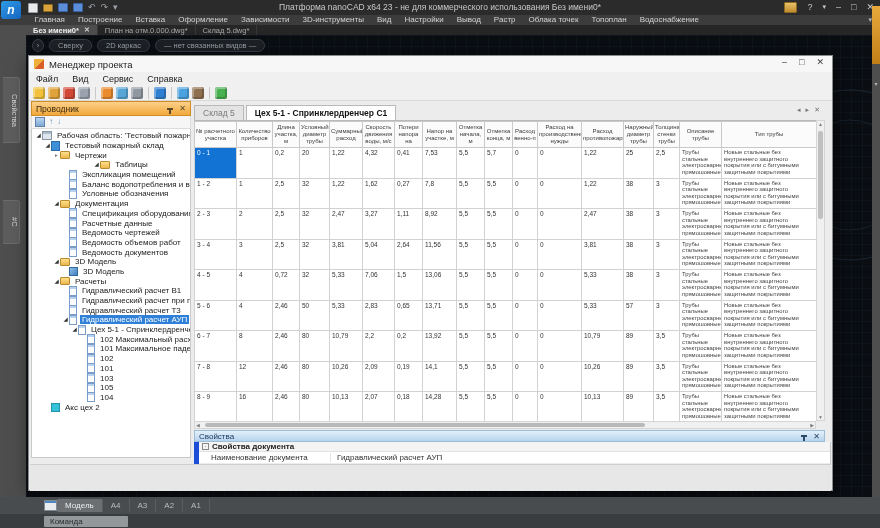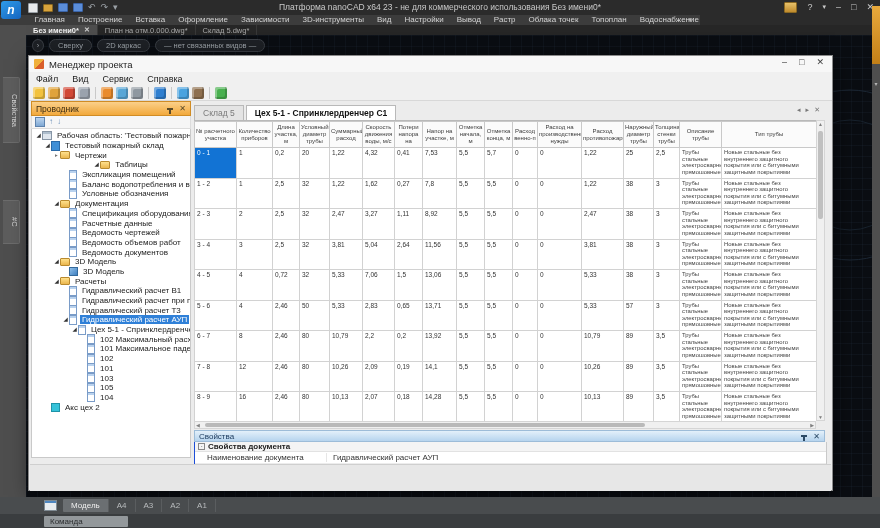--- a/index.html
+++ b/index.html
@@ -13,21 +13,21 @@
             border-radius:3px;color:#fff;font:bold italic 12px/18px "Liberation Sans",sans-serif;text-align:center;z-index:60;}
   #quick-icons{left:28px;top:2px;height:11px;display:flex;align-items:center;gap:5px;}
   .qi{width:8px;height:9px;border-radius:1px;}
   .qi.page{background:#e8eaec;border:1px solid #9aa0a6;height:8px;}
   .qi.folder{background:#d8a33c;height:6px;border:1px solid #8d6a22;}
   .qi.disk{background:#5b8dd9;border:1px solid #3a64a8;height:7px;}
   .qi.txt{width:auto;height:auto;color:#9aa0a6;font-size:9px;line-height:9px;background:none;border:none;}
   #app-title{left:0;top:2px;width:880px;text-align:center;color:#c9c9c9;font-size:8.5px;pointer-events:none;}
   #app-winbtns{right:6px;top:0;height:14px;display:flex;align-items:center;gap:10px;color:#c9c9c9;font-size:9px;}
   #help-icon{width:11px;height:9px;background:linear-gradient(#e7c16a,#c08b2c);border:1px solid #8d6a22;border-radius:1px;}
-  #menubar{left:0;top:15px;width:700px;height:10px;background:#3c3c3c;display:flex;align-items:center;padding-left:28px;box-sizing:border-box;}
+  #menubar{left:0;top:15px;width:880px;height:10px;background:#3c3c3c;display:flex;align-items:center;padding-left:28px;box-sizing:border-box;}
   .amenu{color:#d4d4d4;font-size:8px;padding:0 6.5px;line-height:10px;white-space:nowrap;}
   #menu-overflow{position:absolute;right:8px;color:#b5b5b5;font-size:7px;}
   #doctabs{left:26px;top:25px;width:846px;height:10px;background:#262626;display:flex;align-items:stretch;}
   .dtab{display:flex;align-items:center;padding:0 7px;font-size:7.5px;color:#a8a8a8;border-right:1px solid #383838;white-space:nowrap;gap:5px;}
   .dtab.active{background:#4d4d4d;color:#f0f0f0;font-weight:bold;}
   .dtab .x{color:#cccccc;font-size:7px;}
   
   #canvas{left:26px;top:35px;width:846px;height:462px;background-color:#0a0d12;
     background-image:linear-gradient(rgba(44,64,88,.14) 1px,transparent 1px),
                      linear-gradient(90deg,rgba(44,64,88,.14) 1px,transparent 1px);
@@ -39,21 +39,21 @@
   
   #left-strip{left:0;top:25px;width:26px;height:472px;background:#4e4e4e;}
   .vtab{position:absolute;left:3px;width:16px;background:#5d5d5d;border:1px solid #6c6c6c;border-left:none;
         color:#d8d8d8;font-size:7.5px;writing-mode:vertical-rl;text-align:center;padding:4px 0;border-radius:0 2px 2px 0;}
   #right-strip{left:872px;top:25px;width:8px;height:472px;background:#4e4e4e;}
   #right-orange-tab{left:872px;top:6px;width:8px;height:58px;background:linear-gradient(#e8a93c,#c27f17);z-index:40;}
   #right-strip-arrow{left:872px;top:80px;width:8px;color:#b5b5b5;font-size:6px;text-align:center;z-index:41;}
   
   #statusbar{left:0;top:497px;width:880px;height:17px;background:#494c4e;display:flex;align-items:center;}
   #sheet-icon{margin-left:44px;width:11px;height:9px;background:#e8ecef;border:1px solid #7f8a92;box-shadow:inset 0 2px 0 #4f87c0;}
-  #sheet-tabs{display:flex;align-items:flex-end;margin-left:6px;height:13px;}
+  #sheet-tabs{display:flex;align-items:flex-end;margin-left:0;height:13px;}
   .stab{color:#b9bcbe;font-size:8px;padding:0 8px;border-right:1px solid #5a5d5f;line-height:13px;white-space:nowrap;}
   .stab.active{background:#6b6f72;color:#eeeeee;border-radius:1px;}
   #cmdline{left:0;top:514px;width:880px;height:14px;background:#3a3d3f;}
   #cmd-chip{left:44px;top:516px;width:84px;height:11px;background:#93989b;border-radius:1px;
             color:#2c2e30;font-size:8px;line-height:11px;padding-left:6px;box-sizing:border-box;}
   
   #pm{left:28px;top:55px;width:805px;height:436px;background:#ececec;border:1px solid #8b8b8b;
       box-shadow:2px 4px 18px rgba(0,0,0,.55);box-sizing:border-box;}
   #pm-titlebar{left:0;top:0;width:803px;height:16px;background:#f7f7f7;border-bottom:1px solid #dcdcdc;}
   #pm-icon{left:5px;top:3px;width:10px;height:10px;background:linear-gradient(135deg,#f0b13c 50%,#d95f2b 50%);border-radius:1px;}
@@ -113,21 +113,21 @@
   .scr-arr{position:absolute;left:0;width:7px;text-align:center;font-size:5px;color:#808080;}
   #pm-hscroll{left:165px;top:365px;width:622px;height:8px;background:#f0f0f0;border:1px solid #d5d5d5;box-sizing:border-box;}
   #pm-hthumb{position:absolute;left:10px;top:1px;width:440px;height:4px;background:#b9b9b9;border-radius:2px;}
   .scr-arr-h{position:absolute;top:0;font-size:5px;color:#808080;line-height:6px;}
   
   #pm-props-header{left:165px;top:374px;width:631px;height:12px;background:linear-gradient(#e3f0fa,#b6d4ee);
        border:1px solid #9dbcd8;box-sizing:border-box;display:flex;align-items:center;}
   #pm-props-title{flex:1;font-size:8px;color:#17365a;padding-left:4px;}
   .hdr-pin.blue, .hdr-pin.blue::after{background:#2c4a66;}
   .hdr-x.blue{color:#2c4a66;}
-  #pm-props-body{left:165px;top:386px;width:631px;height:22px;background:#fff;border-left:1px solid #1d4ed8;border-right:1px solid #c9c9c9;}
+  #pm-props-body{left:165px;top:386px;width:631px;height:22px;background:#fff;border-left:5px solid #1d4ed8;border-right:1px solid #c9c9c9;}
   #pm-props-group{display:flex;align-items:center;height:9px;background:#f4f4f4;border-bottom:1px solid #e2e2e2;}
   .grp-box{width:5px;height:5px;border:1px solid #888;margin:0 3px 0 3px;font-size:5px;line-height:4px;text-align:center;color:#555;}
   #pm-props-groupname{font-size:8px;font-weight:bold;color:#222;}
   .prow{display:flex;height:11px;align-items:center;border-bottom:1px solid #ececec;}
   .plabel{width:132px;font-size:8px;color:#333;padding-left:12px;border-right:1px solid #e6e6e6;box-sizing:border-box;white-space:nowrap;overflow:hidden;}
   .pvalue{font-size:8px;color:#333;padding-left:6px;white-space:nowrap;overflow:hidden;}
   #pm-bottom{left:1px;top:408px;width:801px;height:26px;background:#e7e7e7;border-top:1px solid #cfcfcf;}
   #pm-splitter{left:162px;top:45px;width:3px;height:363px;background:#ececec;}
 </style>
 </head>

